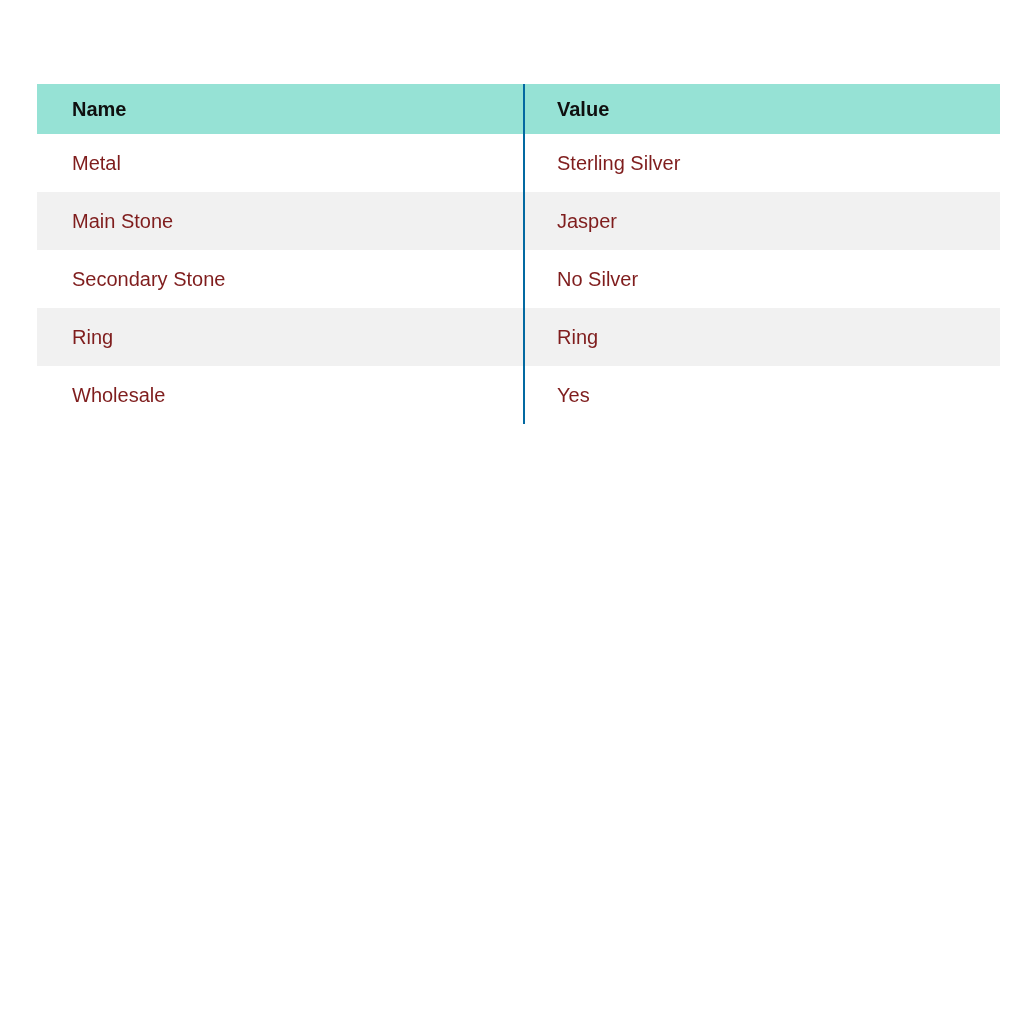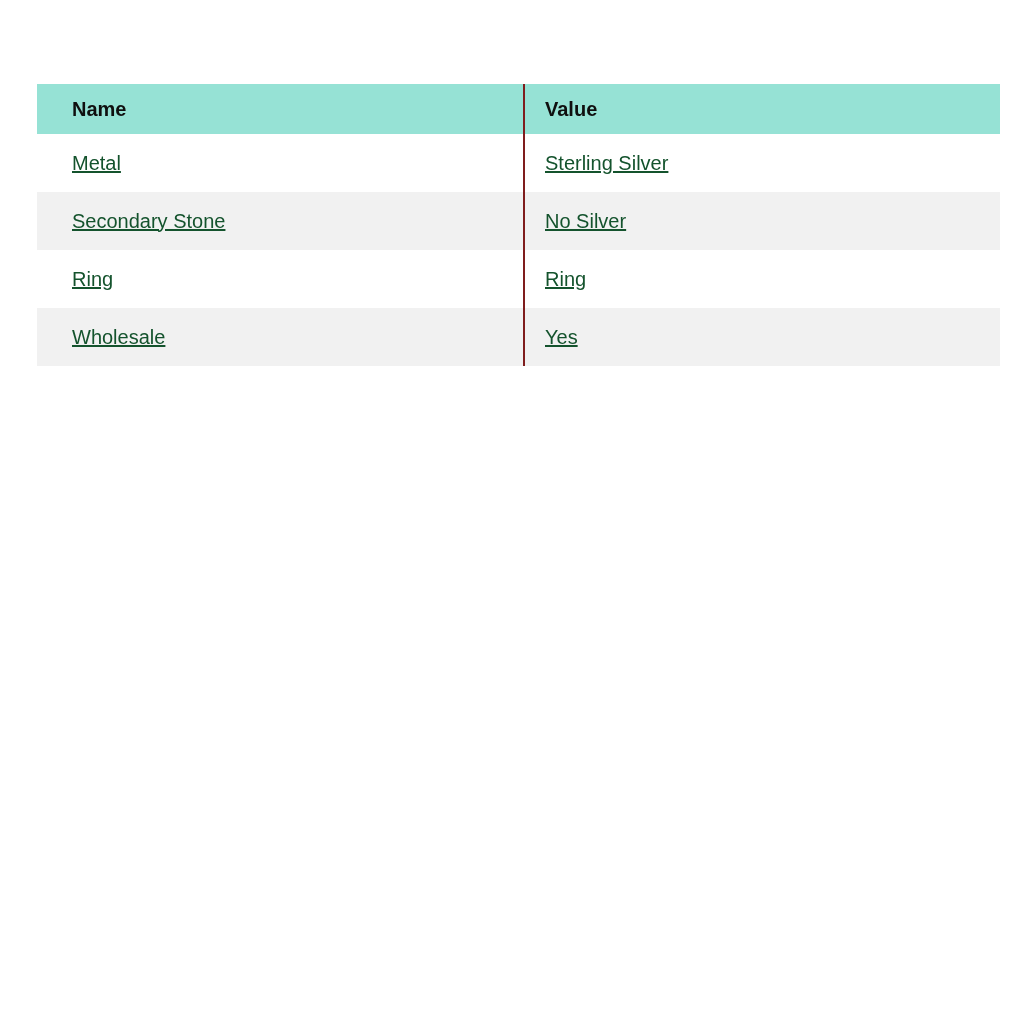--- a/index.html
+++ b/index.html
@@ -29,32 +29,31 @@
   }
   .spec-table thead th {
     background: #96e2d5;
     height: 50px;
     font-size: 20px;
     font-weight: 700;
     color: #0f0f0f;
   }
   .col-name-cell {
     padding-left: 35px;
-    border-right: 2px solid #7f1d1d;
+    border-right: 2px solid #0369a1;
   }
   .col-value-cell {
-    padding-left: 20px;
+    padding-left: 32px;
   }
   .spec-table tbody td {
     height: 58px;
     font-size: 20px;
     font-weight: 400;
-    color: #14532d;
+    color: #7f1d1d;
     background: #ffffff;
-    text-decoration: underline;
   }
   .spec-table tbody tr:nth-child(even) td {
     background: #f1f1f1;
   }
 </style>
 </head>
 <body>
 
 <table class="spec-table">
   <colgroup>
@@ -66,20 +65,24 @@
       <th class="col-name-cell">Name</th>
       <th class="col-value-cell">Value</th>
     </tr>
   </thead>
   <tbody>
     <tr>
       <td class="col-name-cell">Metal</td>
       <td class="col-value-cell">Sterling Silver</td>
     </tr>
     <tr>
+      <td class="col-name-cell">Main Stone</td>
+      <td class="col-value-cell">Jasper</td>
+    </tr>
+    <tr>
       <td class="col-name-cell">Secondary Stone</td>
       <td class="col-value-cell">No Silver</td>
     </tr>
     <tr>
       <td class="col-name-cell">Ring</td>
       <td class="col-value-cell">Ring</td>
     </tr>
     <tr>
       <td class="col-name-cell">Wholesale</td>
       <td class="col-value-cell">Yes</td>

